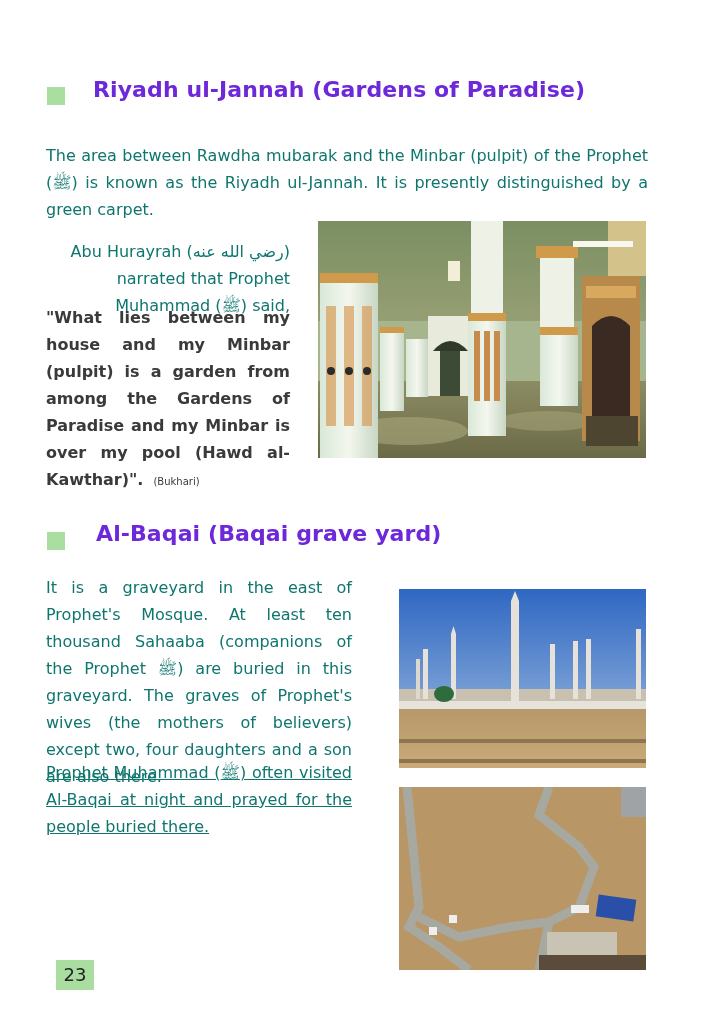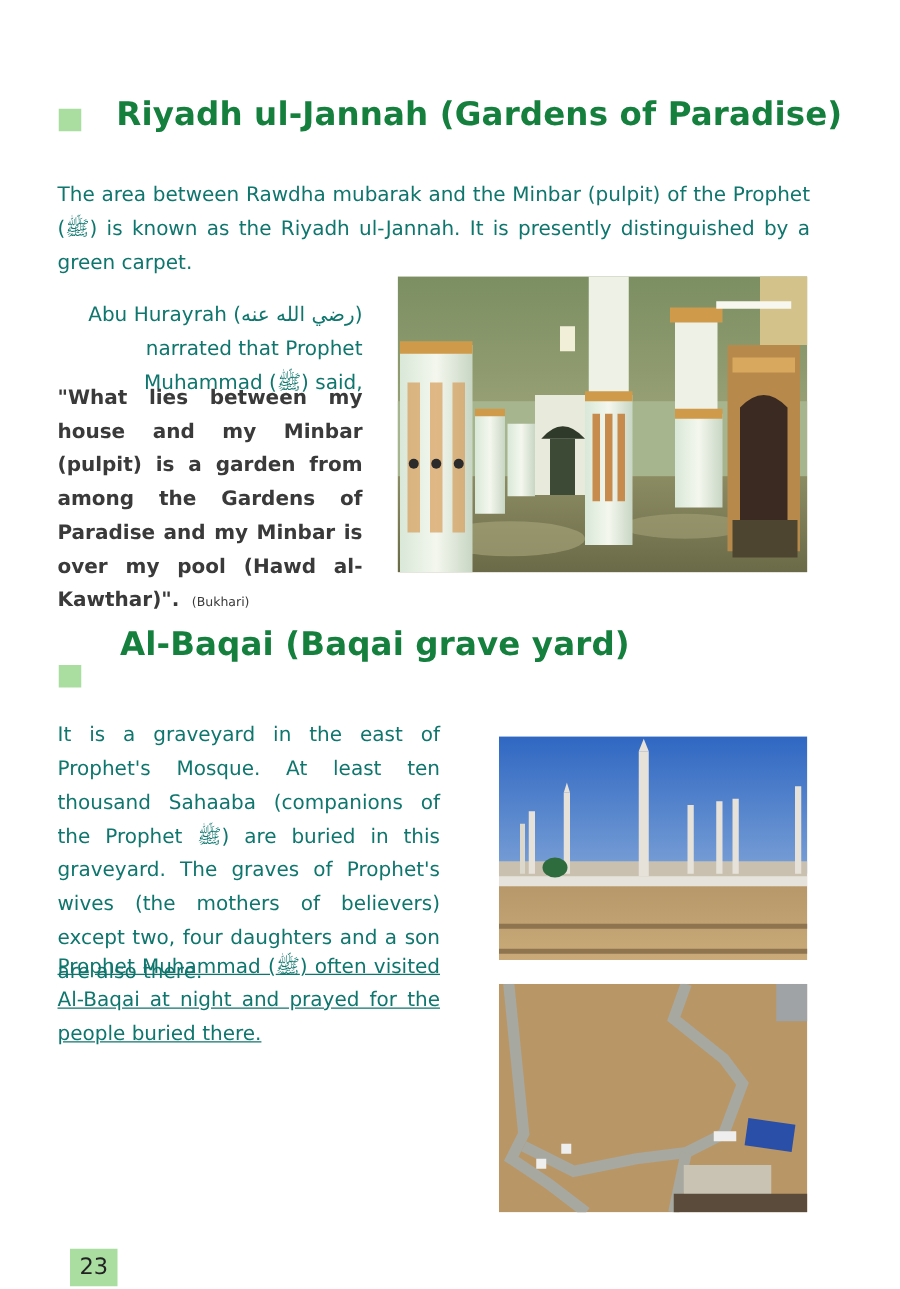--- a/index.html
+++ b/index.html
@@ -1,27 +1,27 @@
 <!DOCTYPE html>
 <html><head>
 <meta charset="utf-8">
 <style>
   html, body { margin:0; padding:0; background:#ffffff; }
   body { width:720px; height:1031px; position:relative; overflow:hidden;
          font-family:"DejaVu Sans", sans-serif; color:#3a3a3a; }
   .bullet { position:absolute; width:18px; height:18px; background:#a9dea0; }
-  .heading { position:absolute; color:#15803d; font-weight:bold; font-size:26px;
+  .heading { position:absolute; color:#6d28d9; font-weight:bold; font-size:22px;
              font-family:"DejaVu Sans", sans-serif; letter-spacing:0.1px; white-space:nowrap; }
   .para { position:absolute; font-size:16px; line-height:27px; text-align:justify;
           font-family:"DejaVu Sans", sans-serif; color:#0f766e; margin:0; }
   .para.last-left { text-align-last:left; }
   .quote { font-weight:bold; color:#3a3a3a; }
   .cite { font-size:10px; font-weight:normal; margin-left:10px; }
   .photo { position:absolute; overflow:hidden; }
-  .page-num { position:absolute; left:56px; top:999px; width:38px; height:30px; background:#a9dea0;
+  .page-num { position:absolute; left:56px; top:960px; width:38px; height:30px; background:#a9dea0;
               color:#222; font-size:18px; text-align:center; line-height:30px;
               font-family:"DejaVu Sans", sans-serif; }
 </style>
 </head>
 <body>
 
 <div class="bullet" style="left:47px; top:87px;"></div>
 <div class="heading" style="left:93px; top:77px;">Riyadh ul-Jannah (Gardens of Paradise)</div>
 
 <p class="para" style="left:46px; top:142px; width:602px;">
@@ -94,21 +94,21 @@
     <path d="M274 105 Q293 85 312 105 L312 195 L274 195 Z" fill="#3b2a22"></path>
     <rect x="268" y="195" width="52" height="30" fill="#4e4530"></rect>
     <rect x="290" y="0" width="38" height="55" fill="#d3c28a"></rect>
 
     <rect x="130" y="40" width="12" height="20" fill="#f2efd8"></rect>
     <rect x="255" y="20" width="60" height="6" fill="#f7f7ef"></rect>
   </svg>
 </div>
 
 <div class="bullet" style="left:47px; top:532px;"></div>
-<div class="heading" style="left:96px; top:501px;">Al-Baqai (Baqai grave yard)</div>
+<div class="heading" style="left:96px; top:521px;">Al-Baqai (Baqai grave yard)</div>
 
 <p class="para last-left" style="left:46px; top:574px; width:306px;">
   <span>It is a graveyard in the east of Prophet's Mosque. At least ten thousand Sahaaba (companions of the Prophet ﷺ) are buried in this graveyard. The graves of Prophet's wives (the mothers of believers) except two, four daughters and a son are also there.</span>
 </p>
 
 <p class="para last-left" style="left:46px; top:759px; width:306px;text-decoration:underline;">
   <span>Prophet Muhammad (ﷺ) often visited Al-Baqai at night and prayed for the people buried there.</span>
 </p>
 
 <div class="photo" style="left:399px; top:589px; width:247px; height:179px;">

